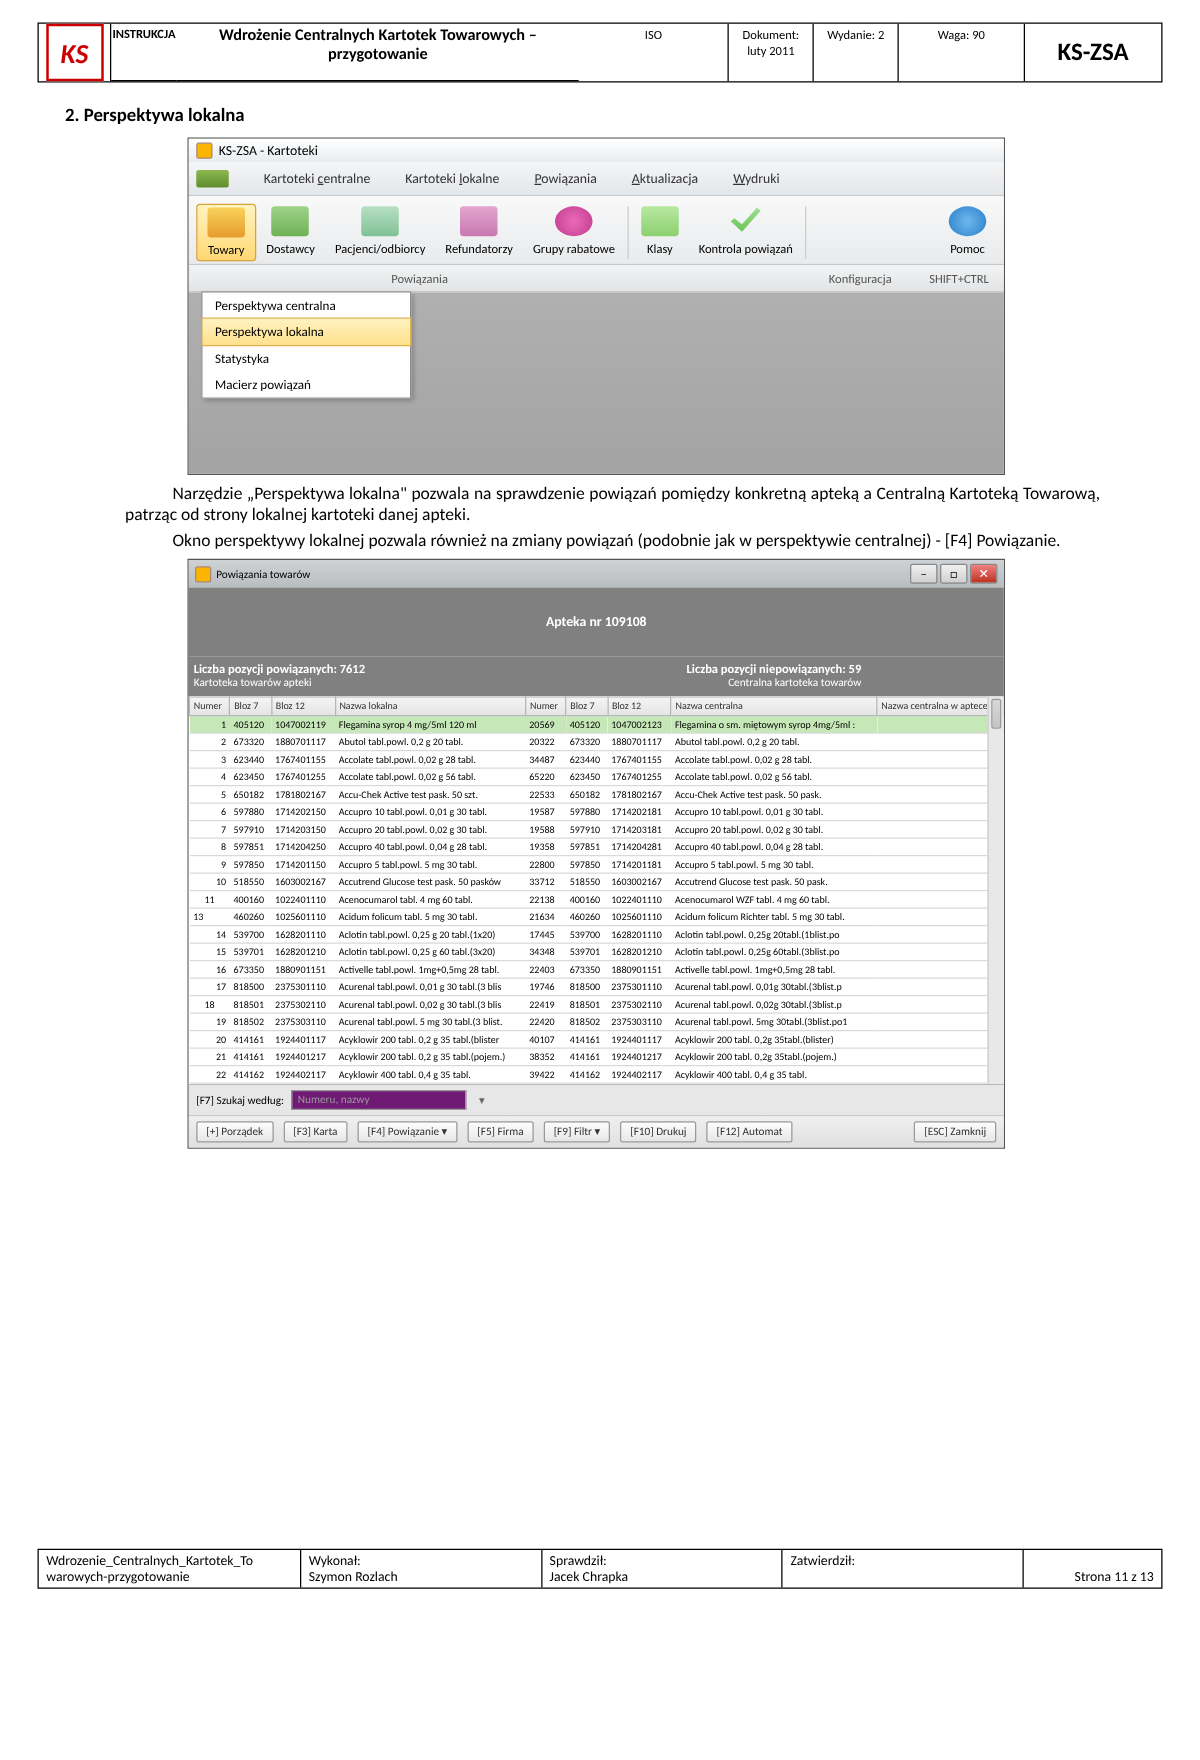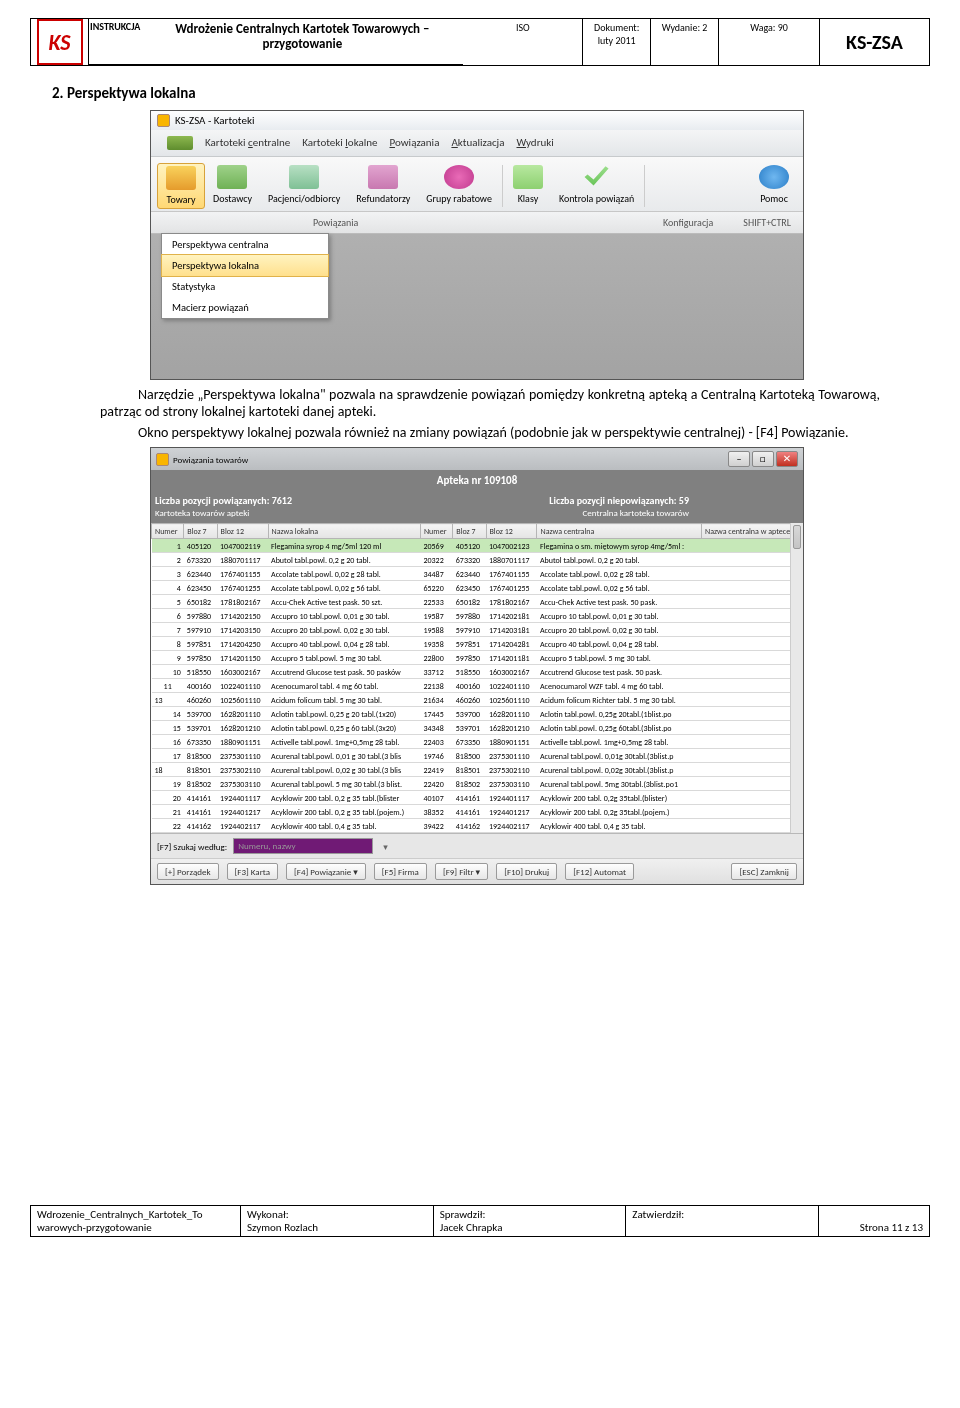--- a/index.html
+++ b/index.html
@@ -20,40 +20,40 @@
 .hm3 .c3{flex:1;border-right:1px solid #000}
 .hm3 .c4{width:100px}
 .header-right{width:110px;border-left:1px solid #000;display:flex;align-items:center;justify-content:center;font-size:20px;font-weight:bold}
 .sec-title{font-size:15px;font-weight:bold;margin:18px 0 8px 22px}
 .para{font-size:14px;margin:4px 50px 4px 70px;text-align:justify;text-indent:38px}
 .screenshot{margin:6px 0 6px 120px;border:1px solid #555}
 
 .sc1{width:654px;font-size:11px}
 .win-title{background:linear-gradient(#fff,#e8ecf0);padding:3px 6px;display:flex;align-items:center;gap:5px}
 .win-ico{width:13px;height:13px;background:#f9b500;border:1px solid #a87;border-radius:2px}
-.menubar{background:linear-gradient(#f4f5f6,#e3e6e9);display:flex;gap:12px;padding:6px 16px;border-bottom:1px solid #c7cacc}
+.menubar{background:linear-gradient(#f4f5f6,#e3e6e9);display:flex;gap:28px;padding:6px 6px;border-bottom:1px solid #c7cacc}
 .menubar span{color:#333}
 .menubar span u{text-decoration:underline}
 .toolbar{background:linear-gradient(#f9f9f9,#e8eaec);display:flex;padding:6px 6px 2px;border-bottom:1px solid #c7c7c7}
 .tb-btn{display:flex;flex-direction:column;align-items:center;padding:2px 8px;font-size:10px;gap:3px}
 .tb-btn.active{background:linear-gradient(#fff3c0,#ffd874);border:1px solid #d7a23a;border-radius:3px}
 .tb-sep{width:1px;background:#ccc;margin:2px 2px}
 .tico{width:30px;height:24px;border-radius:3px}
 .gray-area{background:linear-gradient(#b0b0b0,#a3a3a3);height:145px;position:relative}
 .subbar{background:linear-gradient(#f2f3f4,#e3e4e5);display:flex;justify-content:space-between;font-size:10px;padding:4px 12px;color:#555;border-bottom:1px solid #bbb}
 .dd{position:absolute;left:10px;top:-1px;background:#fff;border:1px solid #8a8a8a;box-shadow:2px 2px 4px rgba(0,0,0,.25);width:168px;font-size:10.5px}
 .dd .item{padding:4px 10px}
 .dd .item.sel{background:linear-gradient(#fff3c0,#ffe08d);border:1px solid #e0b24a;margin:-1px}
 
 .sc2{width:654px;font-size:9px}
 .win2-top{background:linear-gradient(#cfd2d5,#babdc0);display:flex;justify-content:space-between;align-items:center;padding:3px 5px}
 .win2-btns{display:flex;gap:2px}
 .wbtn{width:22px;height:16px;background:linear-gradient(#f0f0f0,#d0d0d0);border:1px solid #888;border-radius:2px;font-size:10px;text-align:center;line-height:14px}
 .wbtn.cls{background:linear-gradient(#f08080,#c03020);color:#fff}
-.hdr2{background:#808080;color:#fff;text-align:center;font-weight:bold;padding:4px;font-size:11px}
+.hdr2{background:#808080;color:#fff;text-align:center;font-weight:bold;padding:21px;font-size:11px}
 .cols2{background:#808080;color:#fff;display:flex;padding:3px 4px 5px}
 .cols2>div{flex:1;font-size:9px}
 .cols2 b{font-size:10px}
 .tbl{width:100%;border-collapse:collapse;font-size:8px}
 .tbl th{background:linear-gradient(#f4f4f4,#e4e4e4);border:1px solid #b5b5b5;padding:2px 3px;font-weight:normal;color:#333;text-align:left}
 .tbl td{border-bottom:1px solid #d9d9d9;padding:1.5px 3px;white-space:nowrap;overflow:hidden}
 .tbl tr.sel td{background:#c6e8b8}
 .tbl-wrap{max-height:320px;overflow:hidden;background:#fff;position:relative}
 .vscroll{position:absolute;right:0;top:0;bottom:0;width:13px;background:#e8e8e8;border-left:1px solid #ccc}
 .vscroll::before{content:"";position:absolute;top:2px;left:2px;right:2px;height:22px;background:linear-gradient(#d8d8d8,#c4c4c4);border:1px solid #999;border-radius:2px}
@@ -366,21 +366,21 @@
               <td>818500</td>
               <td>2375301110</td>
               <td>Acurenal tabl.powl. 0,01 g 30 tabl.(3 blis</td>
               <td>19746</td>
               <td>818500</td>
               <td>2375301110</td>
               <td>Acurenal tabl.powl. 0,01g 30tabl.(3blist.p</td>
               <td></td>
             </tr>
             <tr>
-              <td style="text-align: left;">18</td>
+              <td style="text-align: center;">18</td>
               <td>818501</td>
               <td>2375302110</td>
               <td>Acurenal tabl.powl. 0,02 g 30 tabl.(3 blis</td>
               <td>22419</td>
               <td>818501</td>
               <td>2375302110</td>
               <td>Acurenal tabl.powl. 0,02g 30tabl.(3blist.p</td>
               <td></td>
             </tr>
             <tr>

